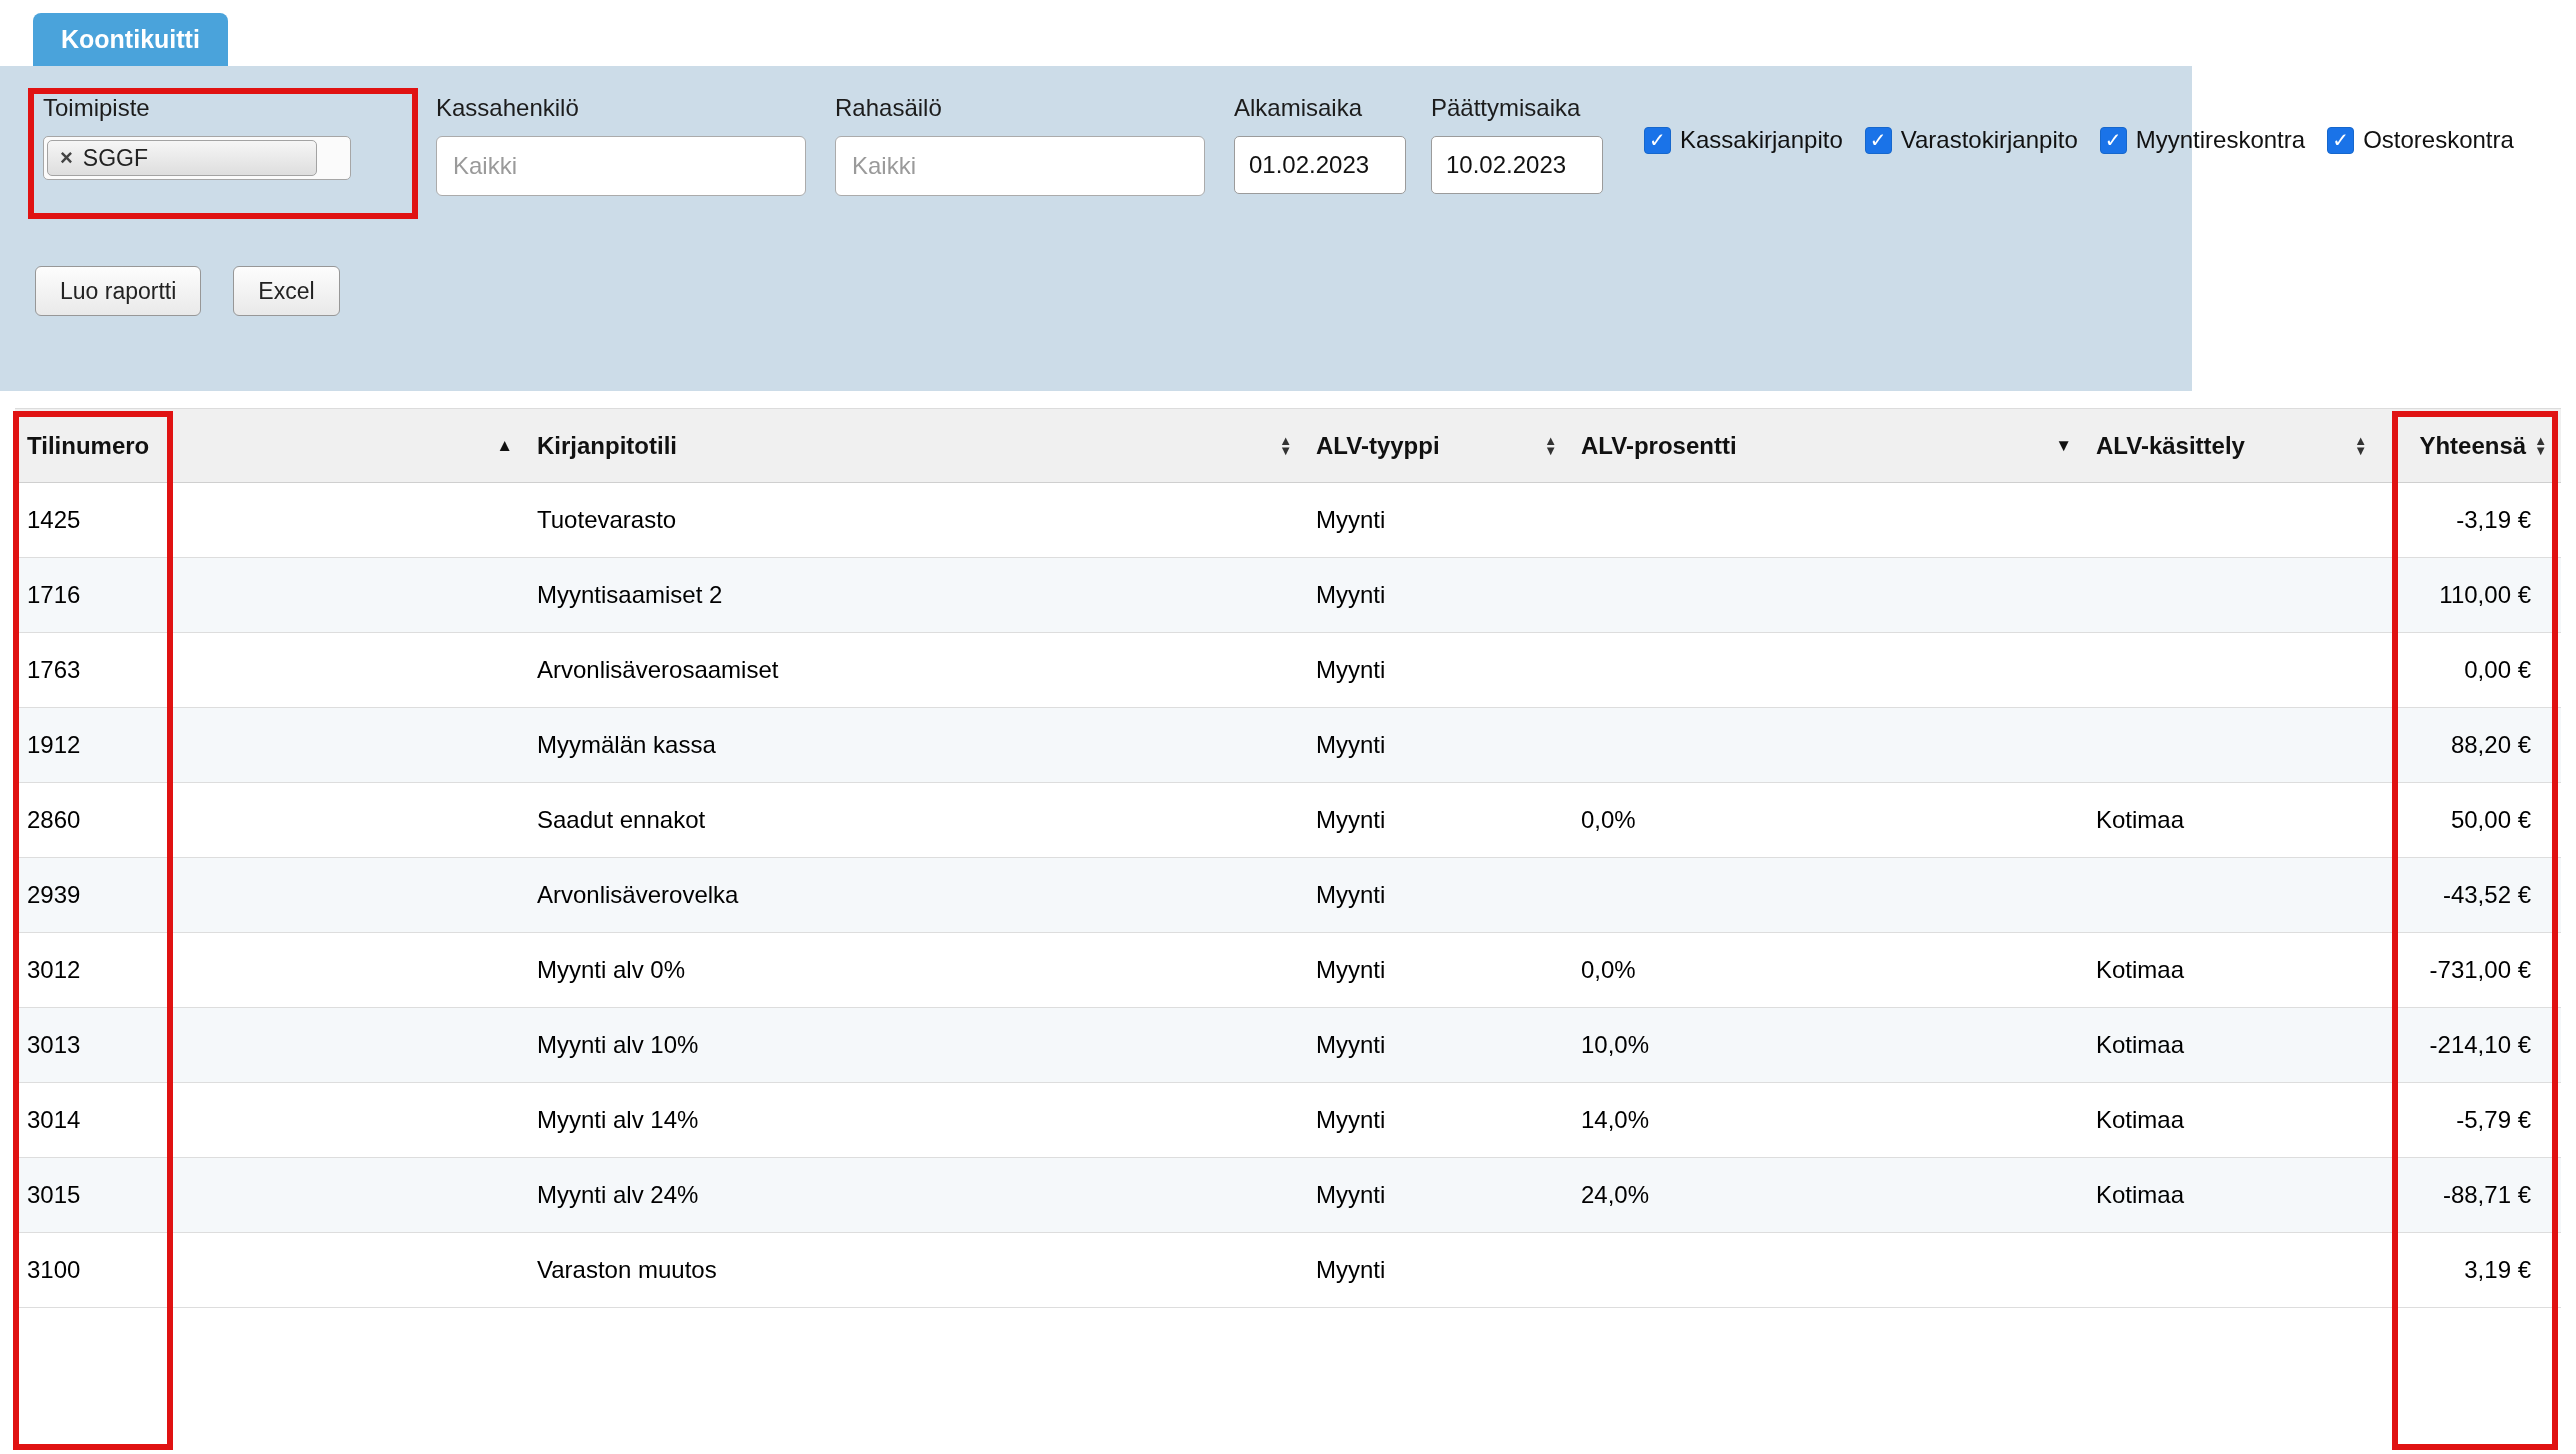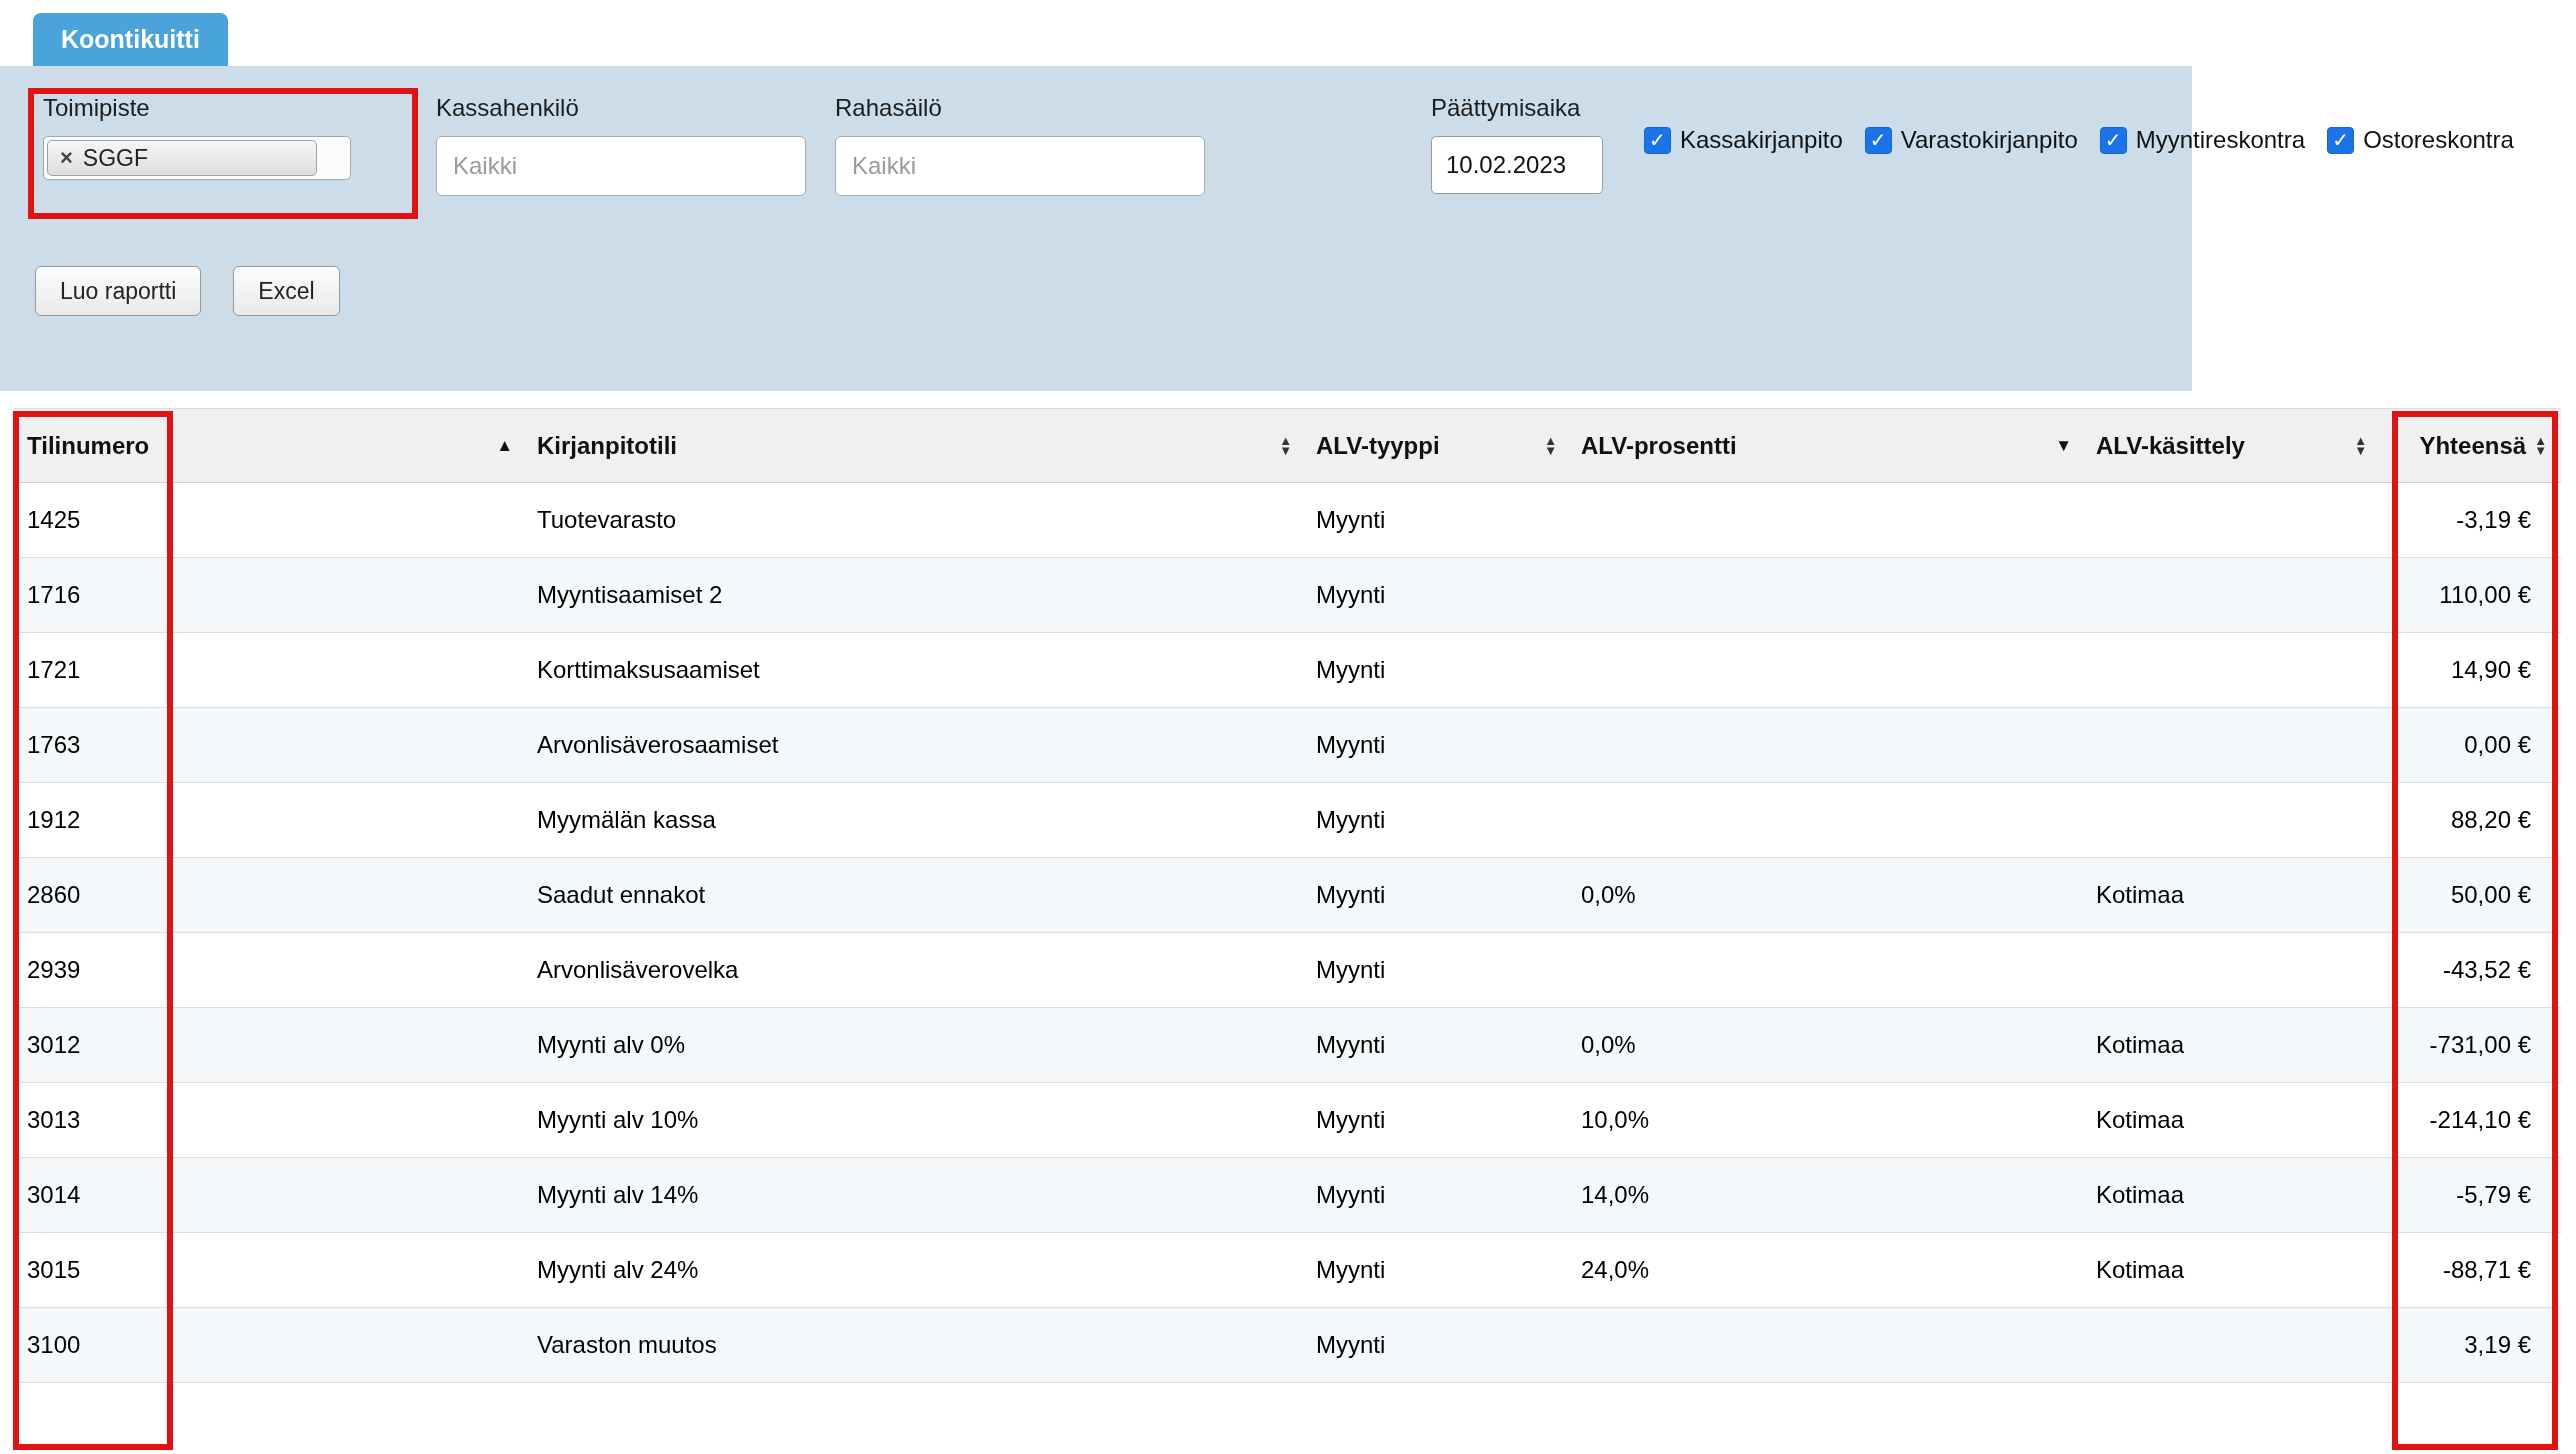--- a/index.html
+++ b/index.html
@@ -116,20 +116,24 @@
     <div class="fgroup" style="left:436px;top:28px;">
       <span class="flabel">Kassahenkilö</span>
       <input class="txt-input" type="text" placeholder="Kaikki" style="">
     </div>
 
     <div class="fgroup" style="left:835px;top:28px;">
       <span class="flabel">Rahasäilö</span>
       <input class="txt-input" type="text" placeholder="Kaikki" style="">
     </div>
 
+    <div class="fgroup" style="left:1234px;top:28px;">
+      <span class="flabel">Alkamisaika</span>
+      <input class="date-input" type="text" value="01.02.2023" style="">
+    </div>
 
     <div class="fgroup" style="left:1431px;top:28px;">
       <span class="flabel">Päättymisaika</span>
       <input class="date-input" type="text" value="10.02.2023" style="">
     </div>
 
     <div class="fgroup" id="g-checkboxes" style="left:1644px;top:60px;">
       <label class="cb">
         <span class="checkbox">✓</span>
         <span class="cb-label">Kassakirjanpito</span>
@@ -235,29 +239,20 @@
           <tr>
             <td class="col0">1716</td>
             <td class="col1"></td>
             <td class="col2">Myyntisaamiset 2</td>
             <td class="col3">Myynti</td>
             <td class="col4"></td>
             <td class="col5"></td>
             <td class="col6">110,00 €</td>
           </tr>
           <tr>
-            <td class="col0">1721</td>
-            <td class="col1"></td>
-            <td class="col2">Korttimaksusaamiset</td>
-            <td class="col3">Myynti</td>
-            <td class="col4"></td>
-            <td class="col5"></td>
-            <td class="col6">14,90 €</td>
-          </tr>
-          <tr>
             <td class="col0">1763</td>
             <td class="col1"></td>
             <td class="col2">Arvonlisäverosaamiset</td>
             <td class="col3">Myynti</td>
             <td class="col4"></td>
             <td class="col5"></td>
             <td class="col6">0,00 €</td>
           </tr>
           <tr>
             <td class="col0">1912</td>

